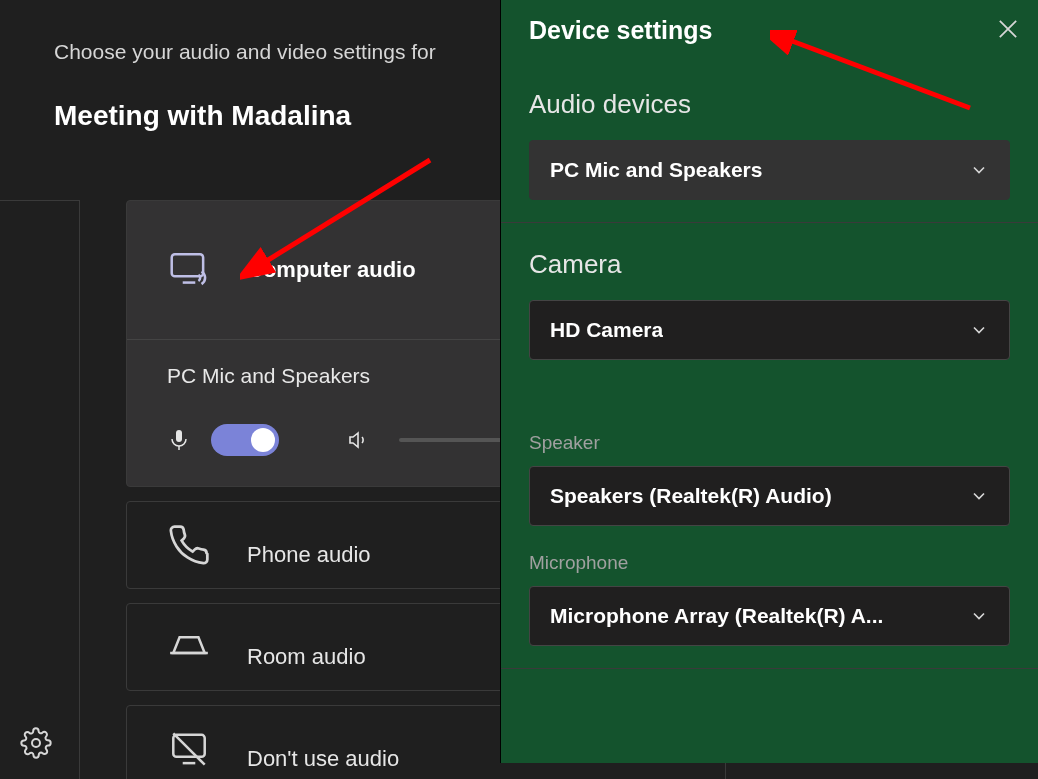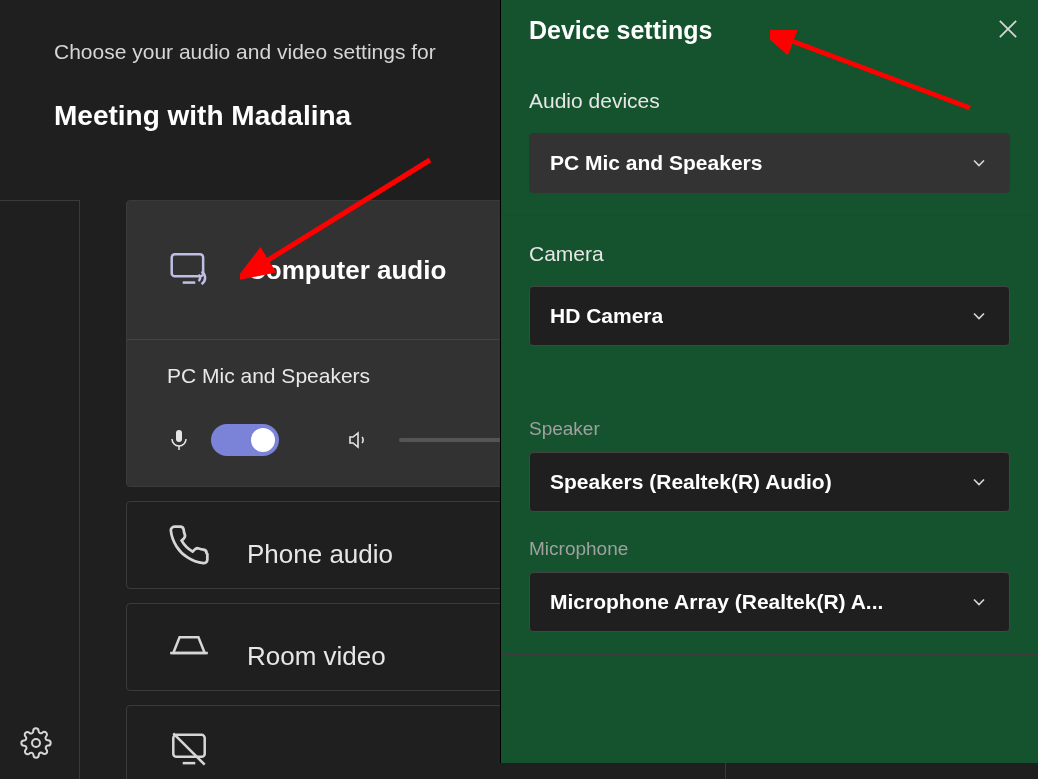--- a/index.html
+++ b/index.html
@@ -90,21 +90,21 @@
       width: 44px;
       height: 44px;
       display:flex;
       align-items:center;
       justify-content:center;
       color: #bfbfe6;
     }
     .option-card.secondary .option-icon { color: #d6d6d6; }
     .option-label {
       margin-left: 36px;
-      font-size: 26px;
+      font-size: 22px;
       font-weight: 600;
       color: #fff;
     }
     .option-card.secondary .option-label {
       font-weight: 400;
       color: #e6e6e6;
       margin-top: 19px;
     }
 
     .option-body {
@@ -188,21 +188,21 @@
       cursor: pointer;
       margin-top: -4px;
     }
 
     .dp-section {
       padding: 24px 28px 22px 28px;
       border-bottom: 1px solid #3a3a3a;
     }
     .dp-section.nobord { border-bottom: none; }
     .dp-section-title {
-      font-size: 21px;
+      font-size: 26px;
       font-weight: 400;
       color: #e6e6e6;
       margin-bottom: 20px;
       margin-top: 20px;
     }
     .dp-sublabel {
       font-size: 19px;
       color: #a0a0a0;
       margin: 26px 0 12px 0;
     }
@@ -314,33 +314,34 @@
     </div>
 
     <div class="option-card secondary">
       <div class="option-header">
         <span class="option-icon">
           <svg viewBox="0 0 28 20" fill="none" stroke="currentColor" stroke-width="1.6">
             <path d="M4 14 L8 4 L20 4 L24 14 Z"></path>
             <path d="M2 14 H26"></path>
           </svg>
         </span>
-        <span class="option-label">Room video</span>
+        <span class="option-label">Room audio</span>
       </div>
     </div>
 
     <div class="option-card secondary">
       <div class="option-header">
         <span class="option-icon">
           <svg viewBox="0 0 28 28" fill="none" stroke="currentColor" stroke-width="1.6">
             <rect x="4" y="5" width="20" height="14" rx="2"></rect>
             <path d="M10 23h8"></path>
             <path d="M4 4 L24 24"></path>
           </svg>
         </span>
+        <span class="option-label">Don't use audio</span>
       </div>
     </div>
 
   </div>
 </div>
 
 <div class="device-panel">
   <div class="dp-header">
     <div class="dp-title">Device settings</div>
     <span class="close-x">

